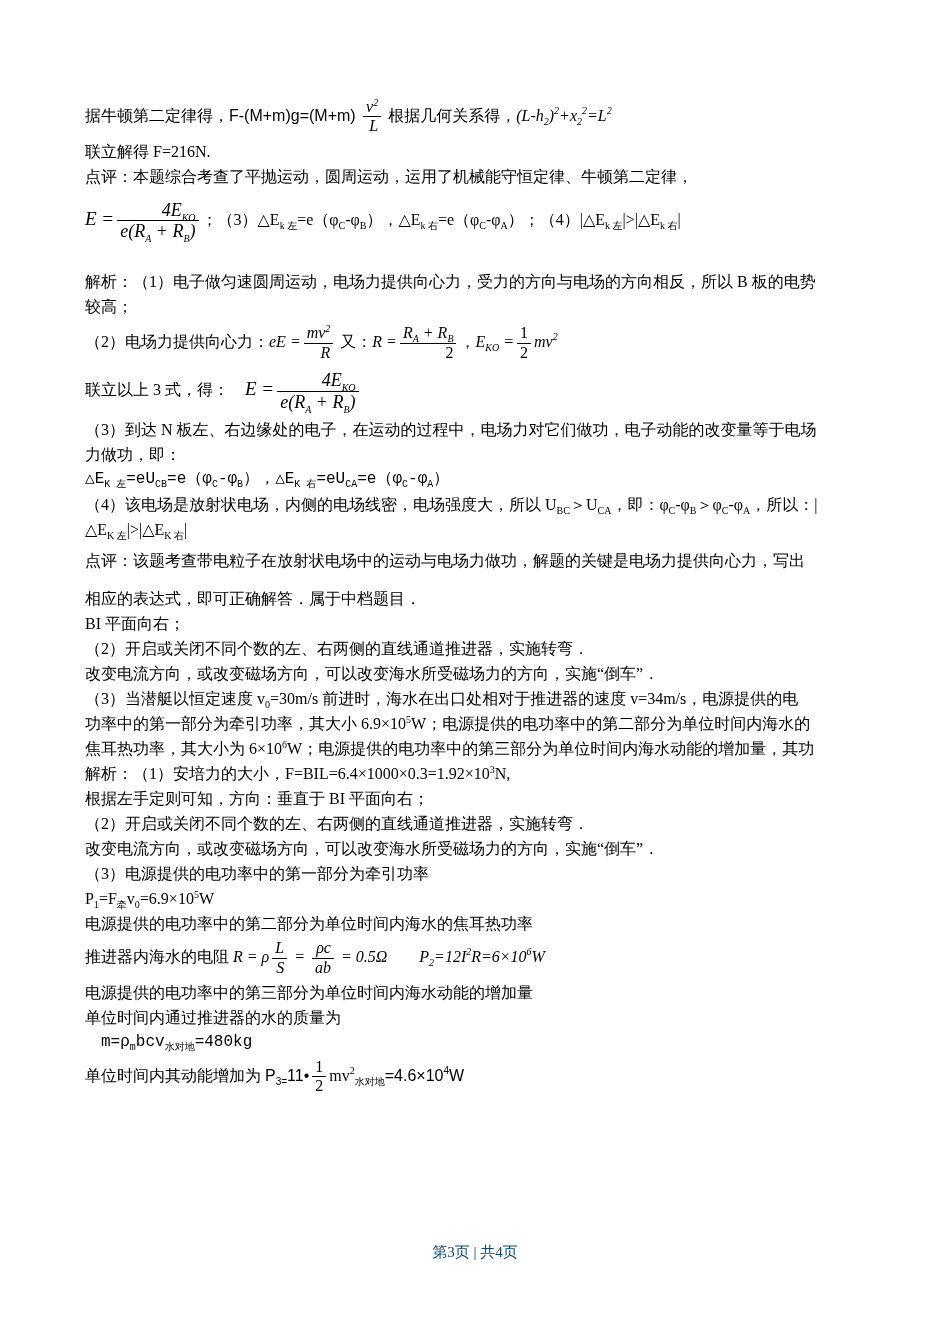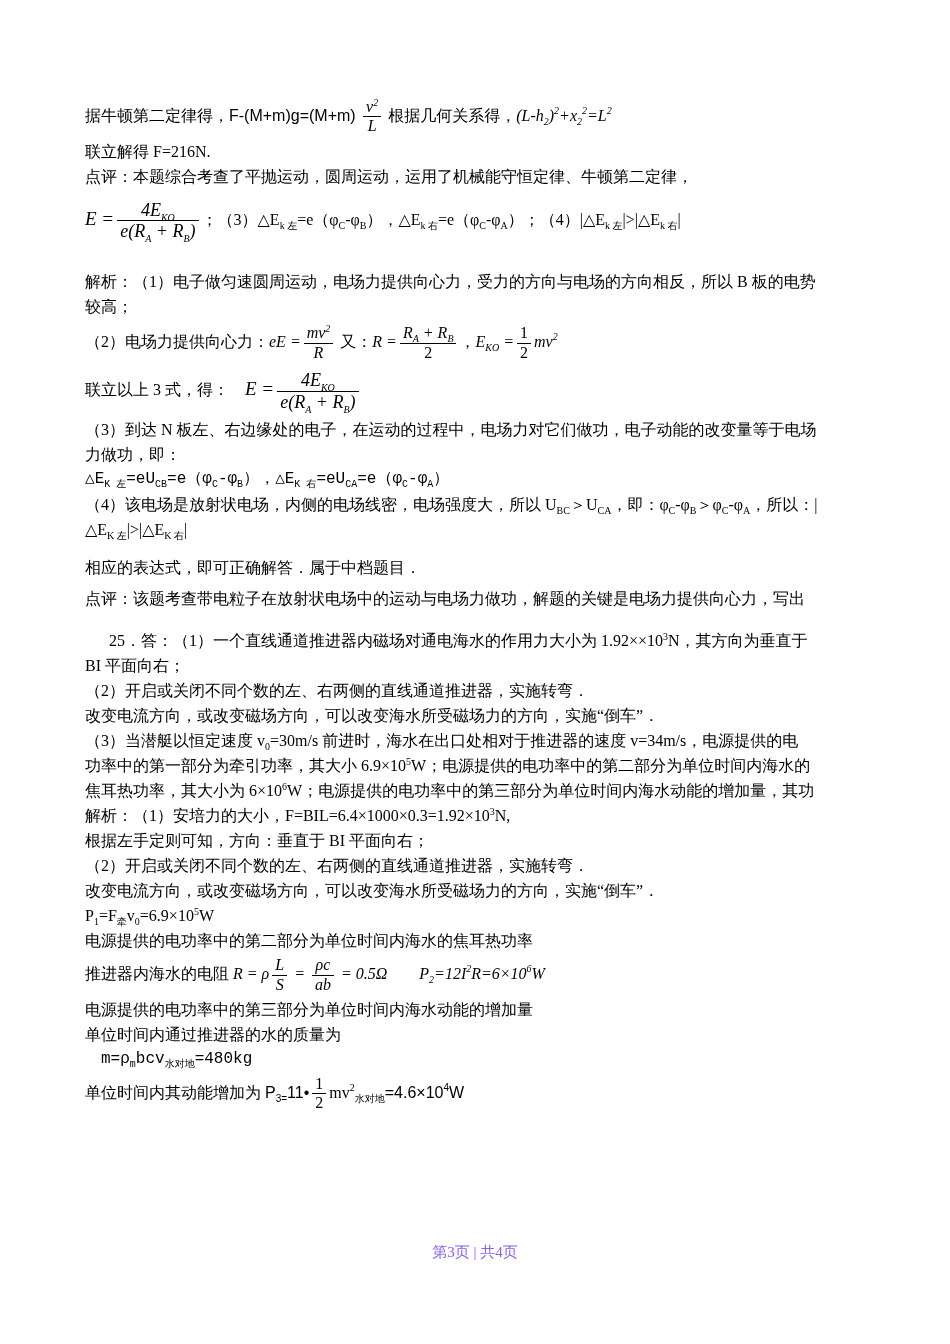--- a/index.html
+++ b/index.html
@@ -14,63 +14,63 @@
     font-size:16px;line-height:25px;min-height:25px;
     white-space:pre-wrap;
   }
   
   .s{font-family:"Liberation Sans","DejaVu Sans",sans-serif;}
   .m{font-family:"Liberation Serif","DejaVu Serif",serif;font-style:italic;}
   .mr{font-family:Liberation Serif, serif;font-style:normal;}
   .mbig{font-family:"Liberation Serif","DejaVu Serif",serif;font-style:italic;font-size:19px;}
   .sf{font-family:Liberation Mono, monospace;}
   
-  .frac{display:inline-block;vertical-align:middle;text-align:center;margin:0 3px;line-height:1.15;}
+  .frac{display:inline-block;vertical-align:middle;text-align:right;margin:0 3px;line-height:1.15;}
   .frac .num{display:block;border-bottom:1px solid #000;padding:0 3px;}
   .frac .den{display:block;padding:0 3px;}
   .fbig{font-size:18px;}
   sub,sup{font-size:10px;line-height:0;}
   .tall{padding:3px 0;}
   .tall2{padding:5px 0;}
   .footer{
     position:absolute;left:0;top:1243px;width:950px;text-align:center;
-    font-size:15px;color:#8b5cf6;font-family:"Liberation Serif","DejaVu Serif",serif;
+    font-size:15px;color:#0c4a6e;font-family:"Liberation Serif","DejaVu Serif",serif;
   }
 </style>
 </head>
 <body>
 
 <div class="page">
   <div class="content">
       <div class="line tall"><span>据牛顿第二定律得，</span><span class="s">F-(M+m)g=(M+m) </span><span class="frac"><span class="num"><span class="m">v</span><sup class="m">2</sup></span><span class="den"><span class="m">L</span></span></span><span> 根据几何关系得，</span><span class="m">(L-h</span><sub class="m">2</sub><span class="m">)</span><sup class="m">2</sup><span class="m">+x</span><sub class="m">2</sub><sup class="m">2</sup><span class="m">=L</span><sup class="m">2</sup></div>
       <div class="line"><span>联立解得 </span><span class="mr">F=216N.</span></div>
       <div class="line"><span>点评：本题综合考查了平抛运动，圆周运动，运用了机械能守恒定律、牛顿第二定律，</span></div>
       <div class="line tall2" style="margin-top: 6px;"><span class="mbig">E =</span><span class="frac fbig"><span class="num"><span class="m">4E</span><sub class="m">KO</sub></span><span class="den"><span class="m">e(R</span><sub class="m">A</sub><span class="m"> + R</span><sub class="m">B</sub><span class="m">)</span></span></span><span>；（3）△E</span><sub>k 左</sub><span>=e（φ</span><sub>C</sub><span>-φ</span><sub>B</sub><span>），△E</span><sub>k 右</sub><span>=e（φ</span><sub>C</sub><span>-φ</span><sub>A</sub><span>）；（4）|△E</span><sub>k 左</sub><span>|&gt;|△E</span><sub>k 右</sub><span>|</span></div>
       <div class="line" style="margin-top: 22px;"><span>解析：（1）电子做匀速圆周运动，电场力提供向心力，受力的方向与电场的方向相反，所以 B 板的电势</span></div>
       <div class="line"><span>较高；</span></div>
       <div class="line tall" style="margin-top: 2px;"><span>（2）电场力提供向心力：</span><span class="m">eE =</span><span class="frac"><span class="num"><span class="m">mv</span><sup class="m">2</sup></span><span class="den"><span class="m">R</span></span></span><span> 又：</span><span class="m">R =</span><span class="frac"><span class="num"><span class="m">R</span><sub class="m">A</sub><span class="m"> + R</span><sub class="m">B</sub></span><span class="den"><span class="mr">2</span></span></span><span>，</span><span class="m">E</span><sub class="m">KO</sub><span class="m"> =</span><span class="frac"><span class="num"><span class="mr">1</span></span><span class="den"><span class="mr">2</span></span></span><span class="m">mv</span><sup class="m">2</sup></div>
       <div class="line tall2"><span>联立以上 3 式，得：　</span><span class="mbig">E =</span><span class="frac fbig"><span class="num"><span class="m">4E</span><sub class="m">KO</sub></span><span class="den"><span class="m">e(R</span><sub class="m">A</sub><span class="m"> + R</span><sub class="m">B</sub><span class="m">)</span></span></span></div>
       <div class="line"><span>（3）到达 N 板左、右边缘处的电子，在运动的过程中，电场力对它们做功，电子动能的改变量等于电场</span></div>
       <div class="line"><span>力做功，即：</span></div>
       <div class="line sf"><span>△E</span><sub>K 左</sub><span>=eU</span><sub>CB</sub><span>=e（φ</span><sub>C</sub><span>-φ</span><sub>B</sub><span>），△E</span><sub>K 右</sub><span>=eU</span><sub>CA</sub><span>=e（φ</span><sub>C</sub><span>-φ</span><sub>A</sub><span>）</span></div>
       <div class="line"><span>（4）该电场是放射状电场，内侧的电场线密，电场强度大，所以 U</span><sub>BC</sub><span>＞U</span><sub>CA</sub><span>，即：φ</span><sub>C</sub><span>-φ</span><sub>B</sub><span>＞φ</span><sub>C</sub><span>-φ</span><sub>A</sub><span>，所以：|</span></div>
       <div class="line"><span>△E</span><sub>K 左</sub><span>|&gt;|△E</span><sub>K 右</sub><span>|</span></div>
+      <div class="line" style="margin-top: 6px;"><span>点评：该题考查带电粒子在放射状电场中的运动与电场力做功，解题的关键是电场力提供向心力，写出</span></div>
       <div class="line" style="margin-top: 13px;"><span>相应的表达式，即可正确解答．属于中档题目．</span></div>
-      <div class="line" style="margin-top: 6px;"><span>点评：该题考查带电粒子在放射状电场中的运动与电场力做功，解题的关键是电场力提供向心力，写出</span></div>
-      <div class="line" style="margin-top: 17px; padding-left: 24px;"><span>25．答：（1）一个直线通道推进器内磁场对通电海水的作用力大小为 1.92××10</span><sup>3</sup><span>N，其方向为垂直于</span></div>
       <div class="line"><span>BI 平面向右；</span></div>
       <div class="line"><span>（2）开启或关闭不同个数的左、右两侧的直线通道推进器，实施转弯．</span></div>
       <div class="line"><span>改变电流方向，或改变磁场方向，可以改变海水所受磁场力的方向，实施“倒车”．</span></div>
       <div class="line"><span>（3）当潜艇以恒定速度 v</span><sub>0</sub><span>=30m/s 前进时，海水在出口处相对于推进器的速度 v=34m/s，电源提供的电</span></div>
       <div class="line"><span>功率中的第一部分为牵引功率，其大小 6.9×10</span><sup>5</sup><span>W；电源提供的电功率中的第二部分为单位时间内海水的</span></div>
       <div class="line"><span>焦耳热功率，其大小为 6×10</span><sup>6</sup><span>W；电源提供的电功率中的第三部分为单位时间内海水动能的增加量，其功</span></div>
       <div class="line"><span>解析：（1）安培力的大小，F=BIL=6.4×1000×0.3=1.92×10</span><sup>3</sup><span>N,</span></div>
       <div class="line"><span>根据左手定则可知，方向：垂直于 BI 平面向右；</span></div>
       <div class="line"><span>（2）开启或关闭不同个数的左、右两侧的直线通道推进器，实施转弯．</span></div>
       <div class="line"><span>改变电流方向，或改变磁场方向，可以改变海水所受磁场力的方向，实施“倒车”．</span></div>
+      <div class="line"><span>（3）电源提供的电功率中的第一部分为牵引功率</span></div>
       <div class="line"><span class="mr">P</span><sub class="mr">1</sub><span class="mr">=F</span><sub class="mr">牵</sub><span class="mr">v</span><sub class="mr">0</sub><span class="mr">=6.9×10</span><sup class="mr">5</sup><span class="mr">W</span></div>
       <div class="line"><span>电源提供的电功率中的第二部分为单位时间内海水的焦耳热功率</span></div>
       <div class="line tall"><span>推进器内海水的电阻 </span><span class="m">R = ρ</span><span class="frac"><span class="num"><span class="m">L</span></span><span class="den"><span class="m">S</span></span></span><span class="m"> = </span><span class="frac"><span class="num"><span class="m">ρc</span></span><span class="den"><span class="m">ab</span></span></span><span class="m"> = 0.5Ω</span><span>　　</span><span class="m">P</span><sub class="m">2</sub><span class="m">=12I</span><sup class="m">2</sup><span class="m">R=6×10</span><sup class="m">6</sup><span class="m">W</span></div>
       <div class="line"><span>电源提供的电功率中的第三部分为单位时间内海水动能的增加量</span></div>
       <div class="line"><span>单位时间内通过推进器的水的质量为</span></div>
       <div class="line sf" style="padding-left: 16px;"><span>m=ρ</span><sub>m</sub><span>bcv</span><sub>水对地</sub><span>=480kg</span></div>
       <div class="line tall"><span>单位时间内其动能增加为 </span><span class="s">P</span><sub class="s">3=</sub><span class="s">11•</span><span class="frac"><span class="num"><span class="mr">1</span></span><span class="den"><span class="mr">2</span></span></span><span class="mr">mv</span><sup class="mr">2</sup><sub>水对地</sub><span class="s">=4.6×10</span><sup class="s">4</sup><span class="s">W</span></div>
     </div>
   <div class="footer">第3页 | 共4页</div>
 </div>

